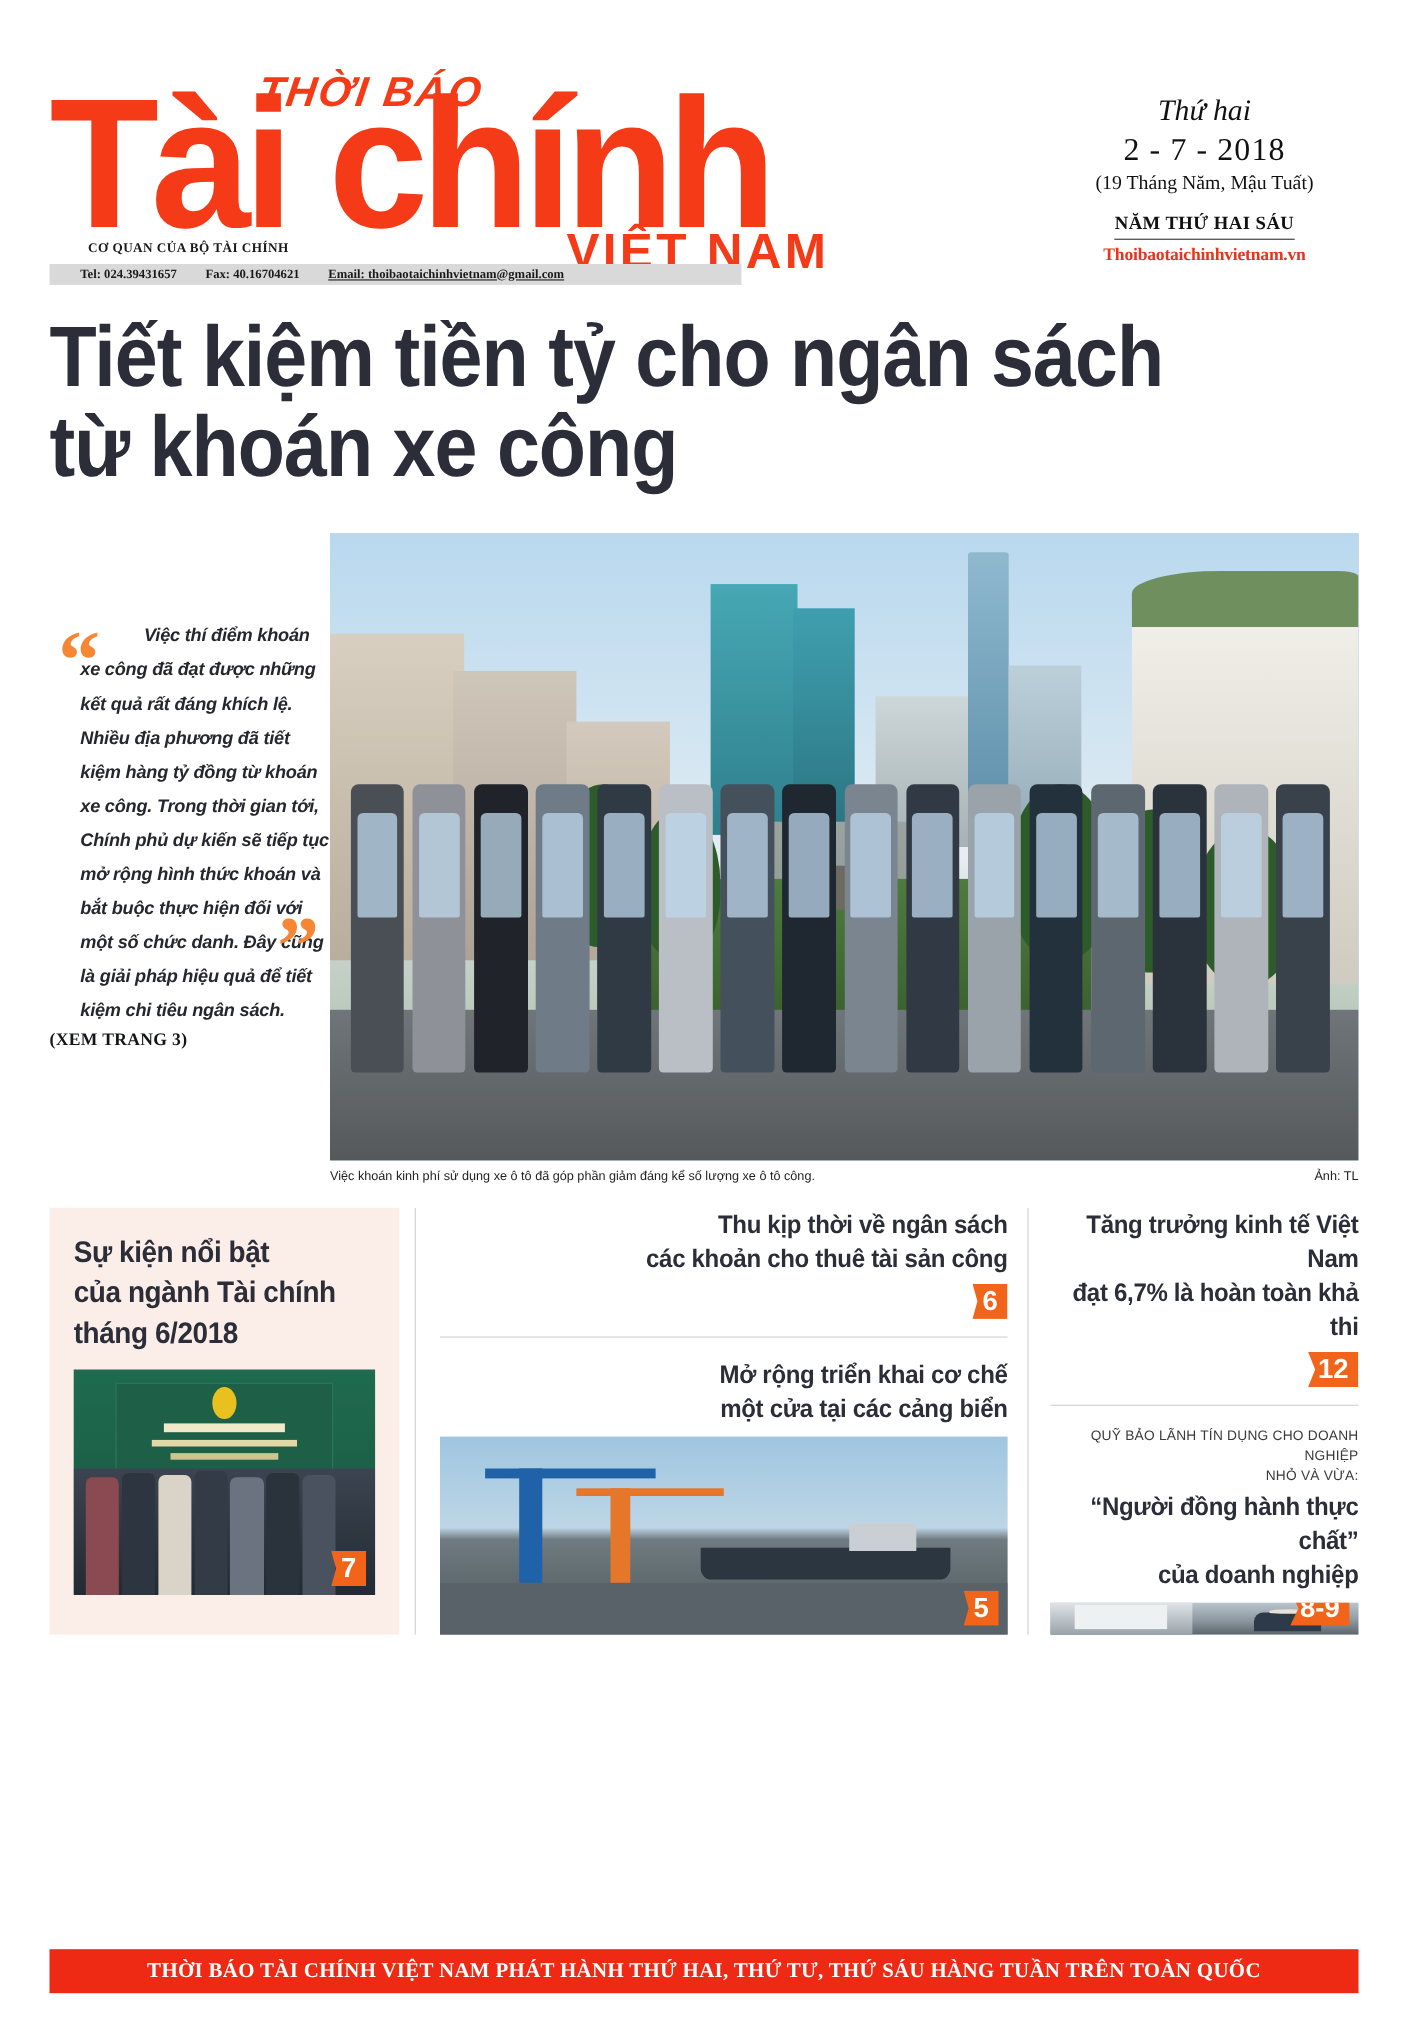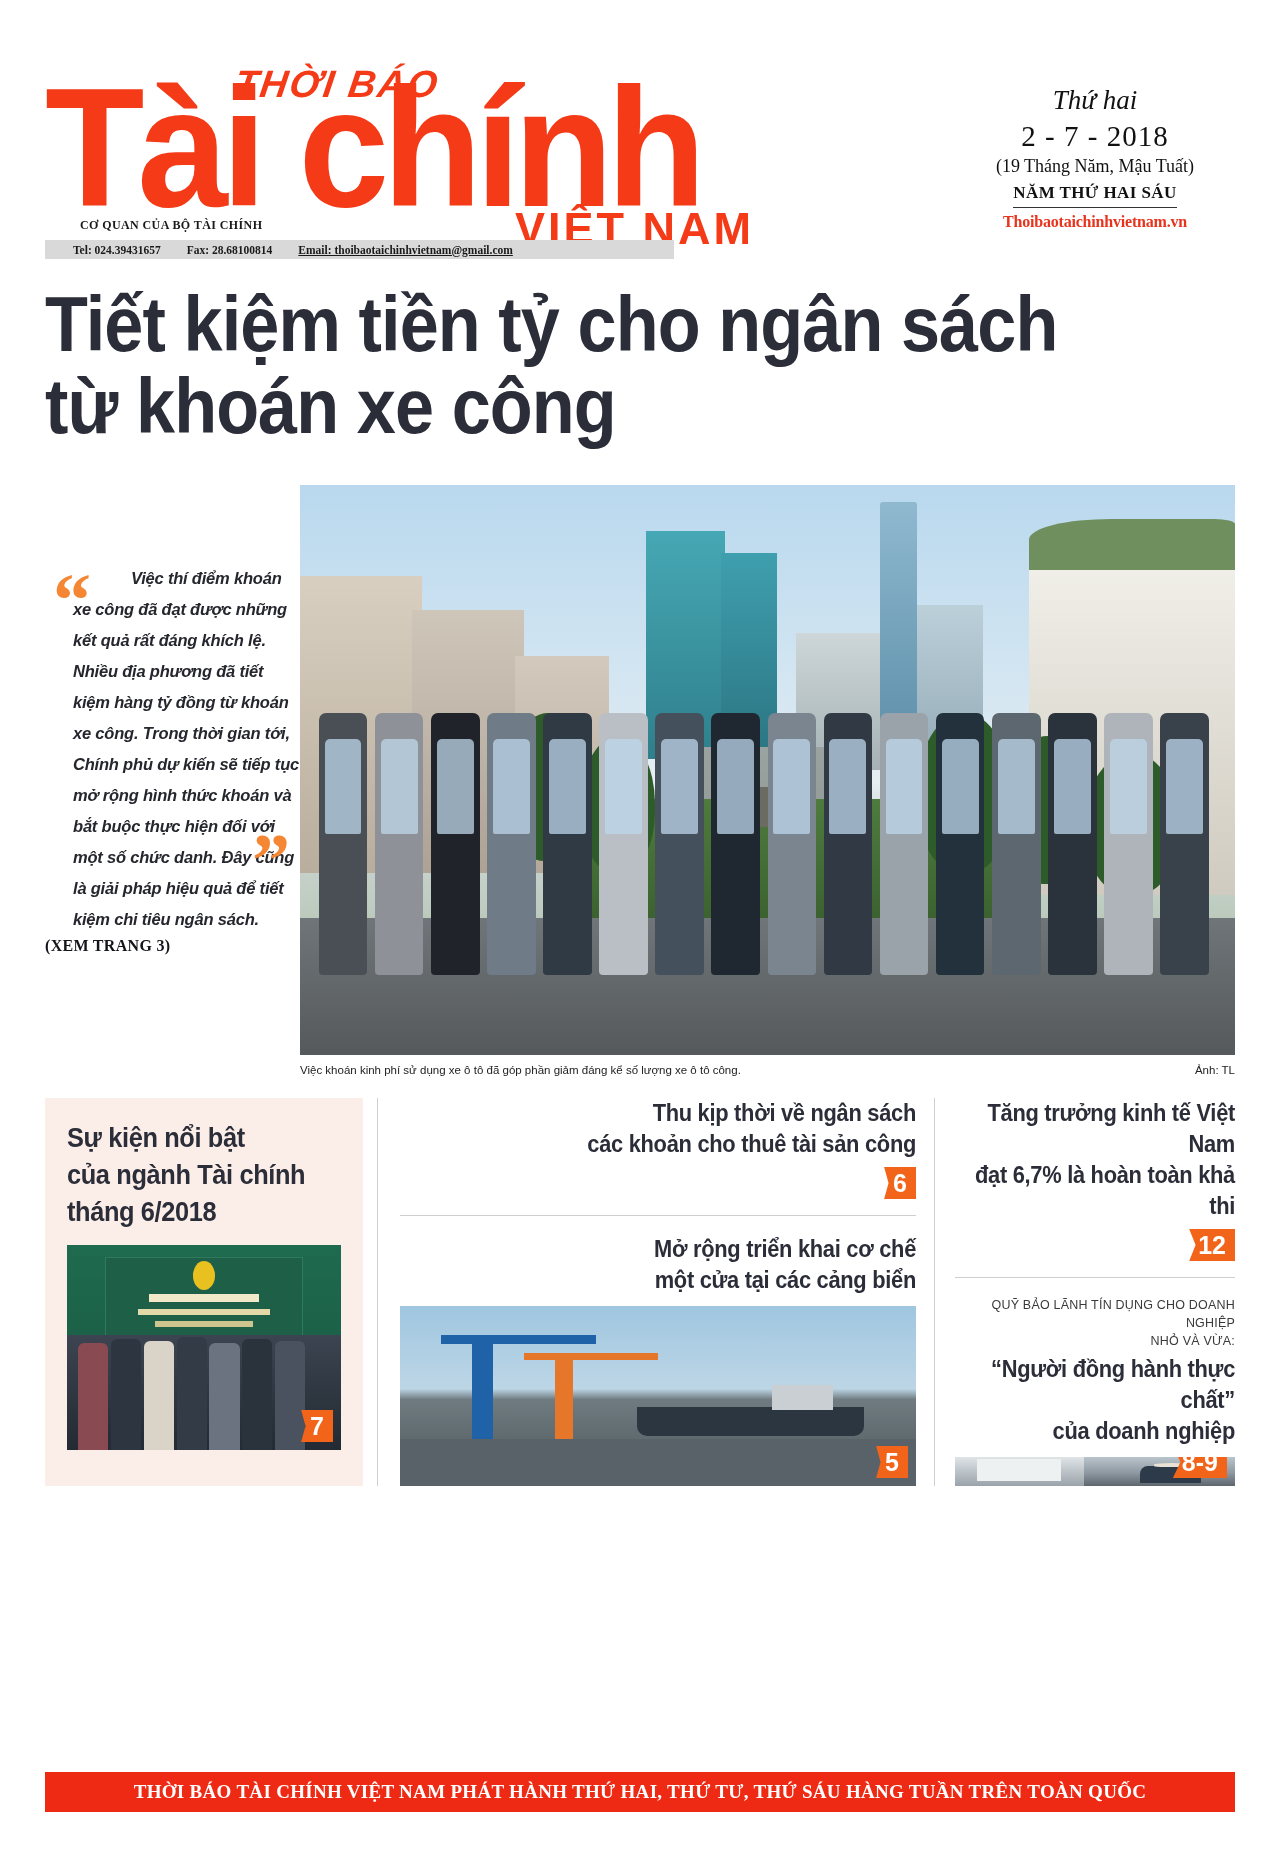--- a/index.html
+++ b/index.html
@@ -88,21 +88,21 @@
   .issue-weekday {
     font-size: 27px; font-style: italic; line-height: 36px; margin-top: 2px;
   }
   .issue-date { font-size: 29px; line-height: 36px; letter-spacing: 1px; }
   .issue-lunar { font-size: 18px; line-height: 24px; }
   .issue-year {
     font-size: 17px; font-weight: bold; letter-spacing: 0.4px;
     line-height: 22px; padding-bottom: 3px;
     border-bottom: 1.5px solid #333;
     display: inline-block;
-    margin-top: 4px;
+    margin-top: 14px;
   }
   .issue-web {
     font-size: 16px; font-weight: bold; color: #e8331d;
     margin-top: 5px; letter-spacing: -0.2px;
   }
 
   
   .contact-bar {
     position: absolute;
     left: 45px; top: 240px;
@@ -329,21 +329,21 @@
     <div class="issue-block">
       <div class="issue-weekday">Thứ hai</div>
       <div class="issue-date">2 - 7 - 2018</div>
       <div class="issue-lunar">(19 Tháng Năm, Mậu Tuất)</div>
       <div><span class="issue-year">NĂM THỨ HAI SÁU</span></div>
       <div class="issue-web">Thoibaotaichinhvietnam.vn</div>
     </div>
 
     <div class="contact-bar">
       <span>Tel: 024.39431657</span>
-      <span>Fax: 28.68100814</span>
+      <span>Fax: 40.16704621</span>
       <span class="email">Email: thoibaotaichinhvietnam@gmail.com</span>
     </div>
   </div>
 
   <h1 class="headline">Tiết kiệm tiền tỷ cho ngân sách
 từ khoán xe công</h1>
 
   <div class="hero">
 
     <div class="quote-col">

